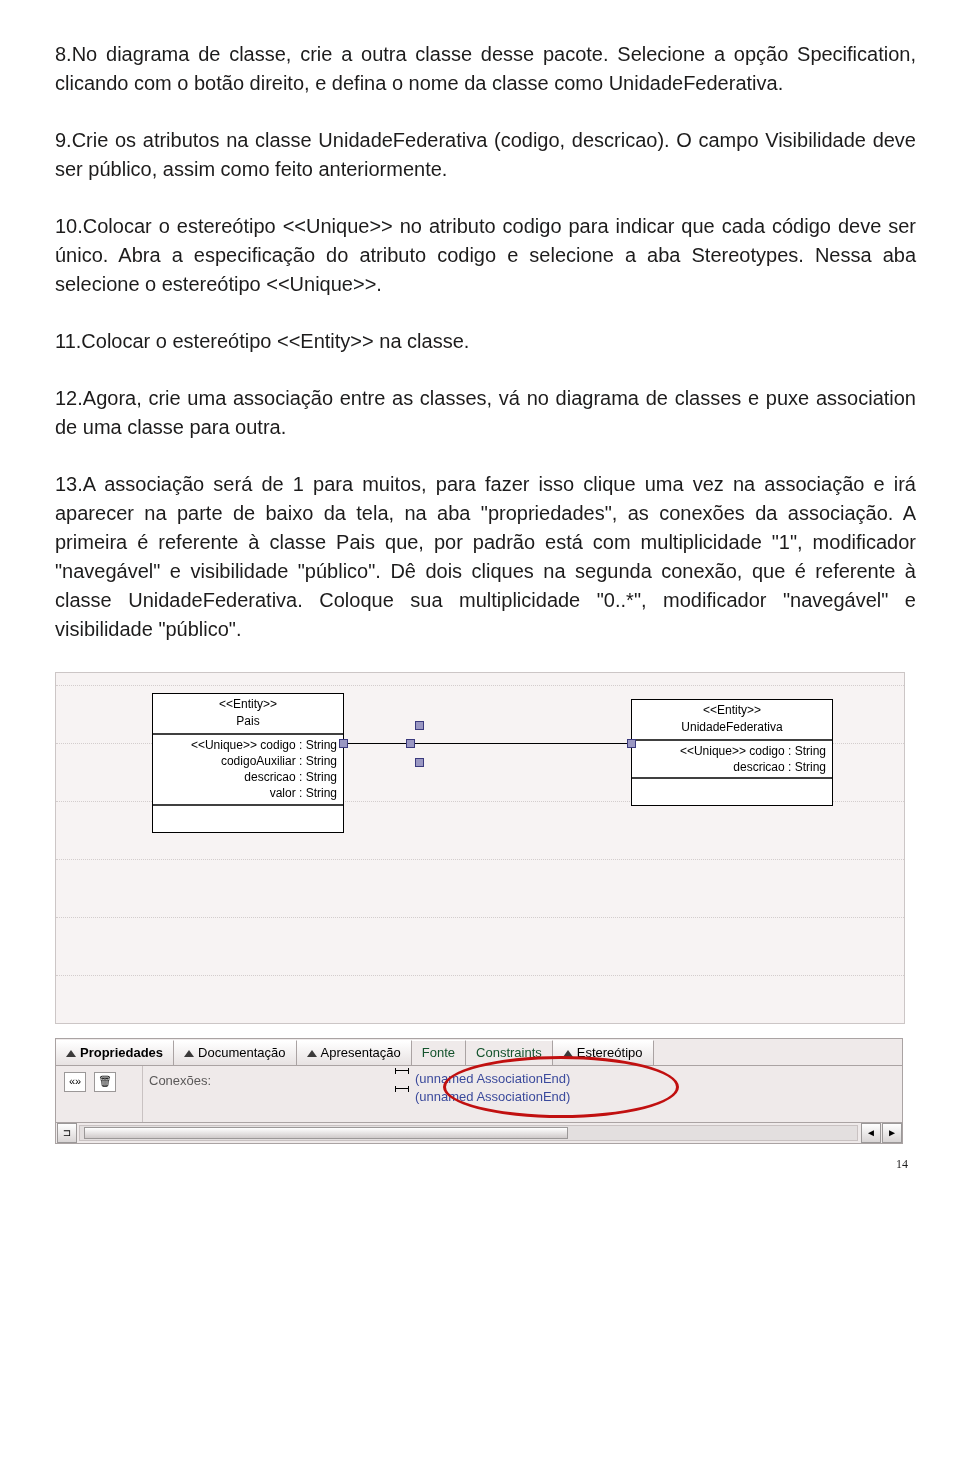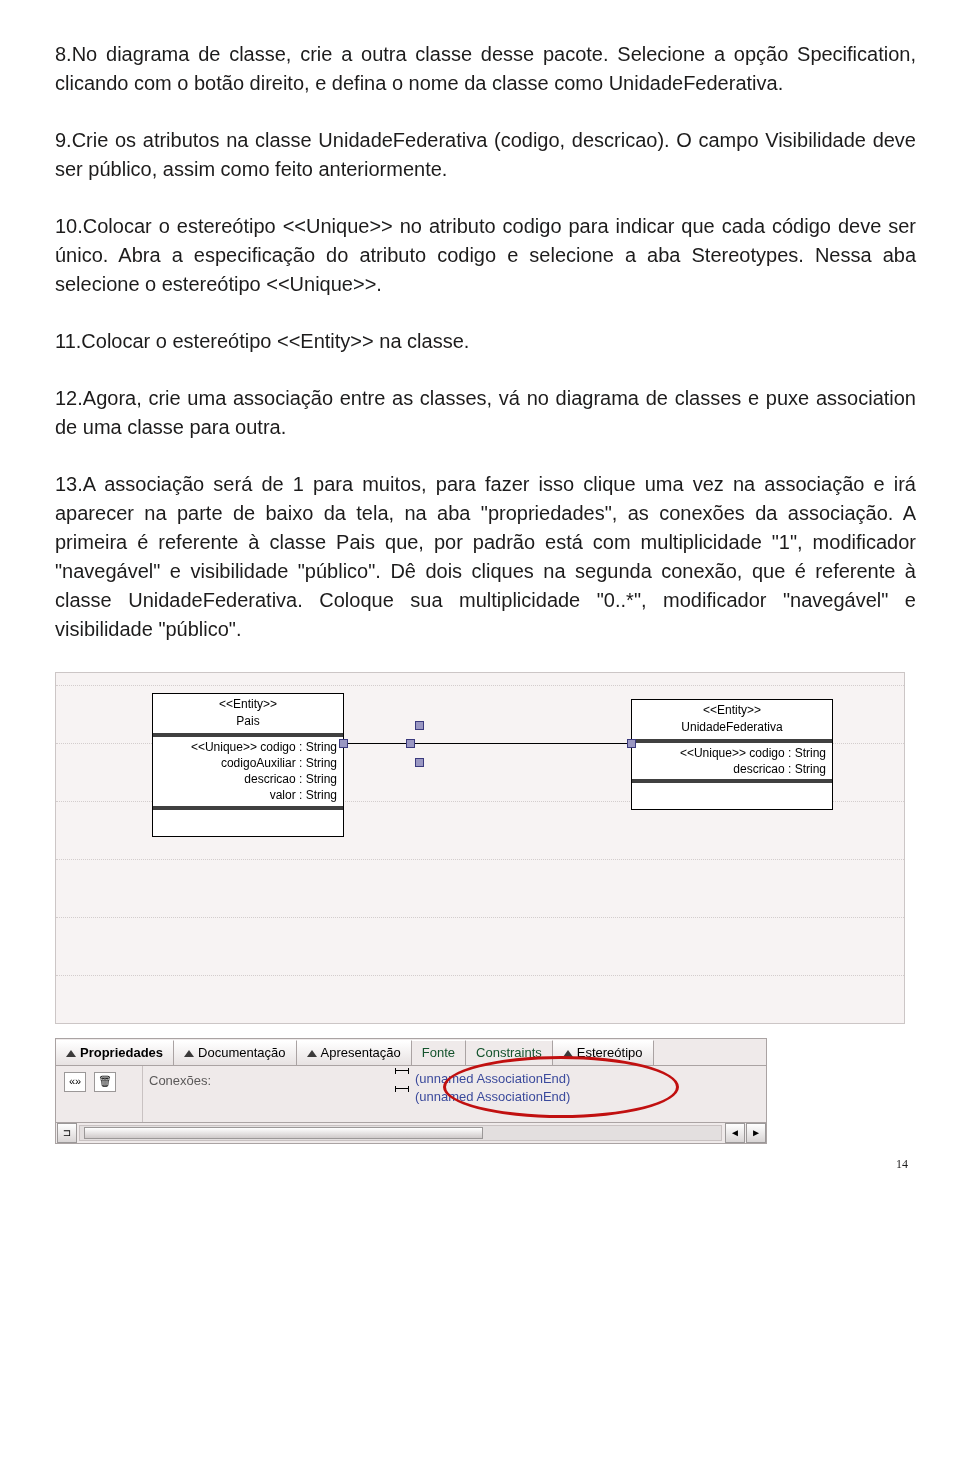--- a/index.html
+++ b/index.html
@@ -43,21 +43,21 @@
     position: absolute;
     left: 0; right: 0; top: 0;
     border-top: 1px dotted #d3cdcd;
   }
   .uml-class {
     position: absolute;
     background: #fff;
     border: 1px solid #000;
   }
   .uml-class .sec {
-    border-bottom: 4px solid #404040;
+    border-bottom: 2px solid #404040;
     padding: 2px 6px;
     min-height: 14px;
   }
   .uml-class .sec:last-child {
     border-bottom: none;
   }
   .uml-class .hdr {
     text-align: center;
     white-space: nowrap;
   }
@@ -74,21 +74,21 @@
     height: 0;
   }
   .assoc-handle {
     position: absolute;
     width: 7px;
     height: 7px;
     background: #9a97c2;
     border: 1px solid #3b3a7d;
   }
   .panel-strip {
-    width: 712px;
+    width: 848px;
     margin-top: 14px;
     font-family: Tahoma, Arial, sans-serif;
     font-size: 13px;
     color: #000;
   }
   .tabs-row {
     display: flex;
     align-items: flex-end;
     background: #efeaea;
     border: 1px solid #aaa3a3;

